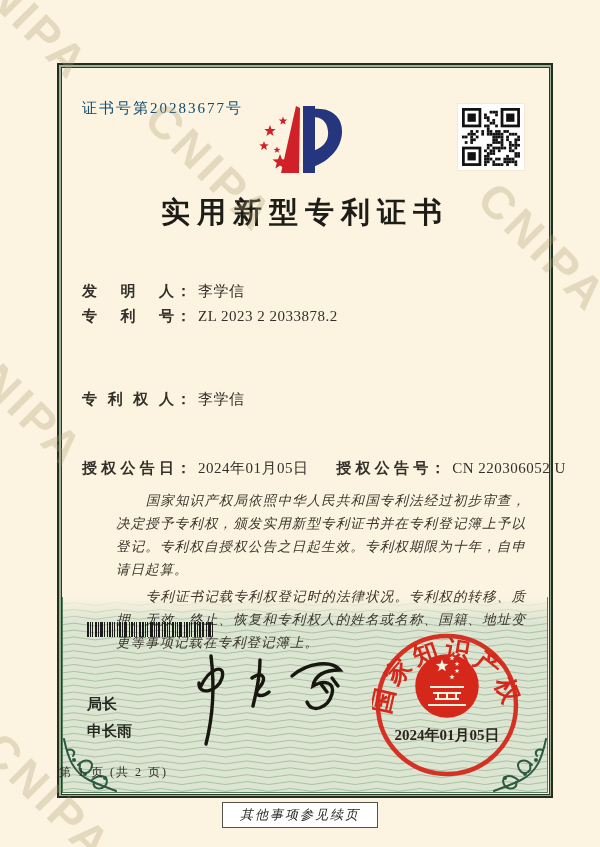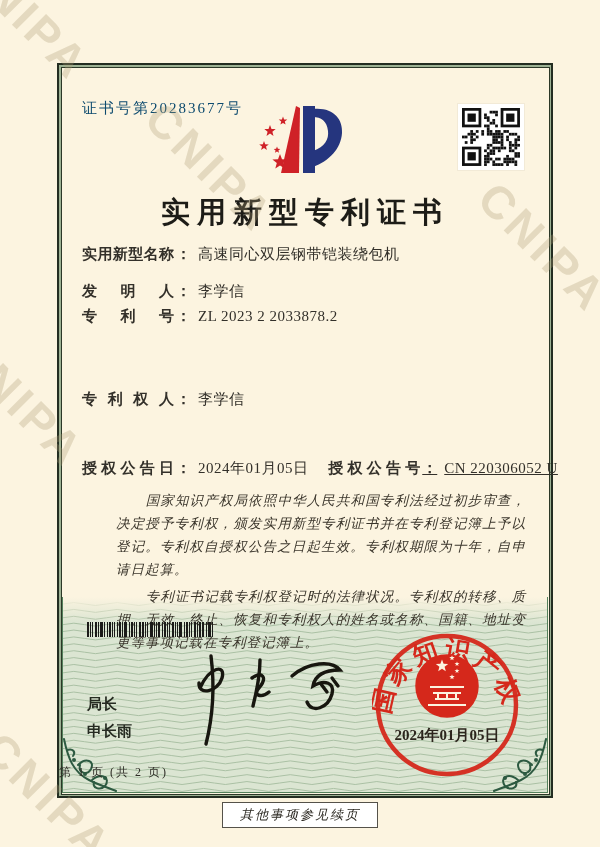--- a/index.html
+++ b/index.html
@@ -47,21 +47,21 @@
       box-shadow:0 0 0 1px rgba(0,0,0,0.04);}
   .title{
     position:absolute;left:0;right:0;top:128px;text-align:center;
     font-size:29px;font-weight:bold;letter-spacing:7px;color:#1d1c17;
   }
   
   .row{position:absolute;left:23px;right:16px;font-size:15px;color:#33302a;white-space:nowrap;}
   .lbl{display:inline-block;width:92px;text-align:justify;text-align-last:justify;font-weight:600;vertical-align:top;}
   .colon{margin:0 7px 0 2px;font-weight:600;}
   .val{letter-spacing:0.5px;}
-  .grant-group2{margin-left:16px;text-decoration:underline;}
+  .grant-group2{margin-left:24px;}
   
   .paras{position:absolute;left:23px;right:25px;top:424px;margin-left:34px;}
   .paras p{
     margin:0 0 4px 0;font-size:13.5px;line-height:23px;letter-spacing:1px;
     text-indent:2.2em;font-style:italic;color:#3a352b;text-align:justify;
   }
   
   .barcode{position:absolute;left:28px;top:557px;height:15px;white-space:nowrap;font-size:0;}
   .barcode i{display:inline-block;height:100%;background:#1b1b19;}
   .sig-title{position:absolute;left:28px;top:630px;font-family:"Liberation Sans","DejaVu Sans",sans-serif;
@@ -289,23 +289,20 @@
             <rect x="45.40" y="6.76" width="13.80" height="13.80" fill="#fff"></rect>
             <rect x="48.16" y="9.52" width="8.28" height="8.28" fill="#111"></rect>
             <rect x="4.00" y="42.64" width="19.32" height="19.32" fill="#111"></rect>
             <rect x="6.76" y="45.40" width="13.80" height="13.80" fill="#fff"></rect>
             <rect x="9.52" y="48.16" width="8.28" height="8.28" fill="#111"></rect>
           </svg>
       </div>
 
       <div class="title">实用新型专利证书</div>
 
-      <div class="row" style="top:180px">
-        <span class="lbl">实用新型名称</span><span class="colon">：</span><span class="val">高速同心双层钢带铠装绕包机</span>
-      </div>
       <div class="row" style="top:217px">
         <span class="lbl">发明人</span><span class="colon">：</span><span class="val">李学信</span>
       </div>
       <div class="row" style="top:242px">
         <span class="lbl">专利号</span><span class="colon">：</span><span class="val">ZL 2023 2 2033878.2</span>
       </div>
       <div class="row" style="top:325px">
         <span class="lbl">专利权人</span><span class="colon">：</span><span class="val">李学信</span>
       </div>
       <div class="row" style="top:394px">

